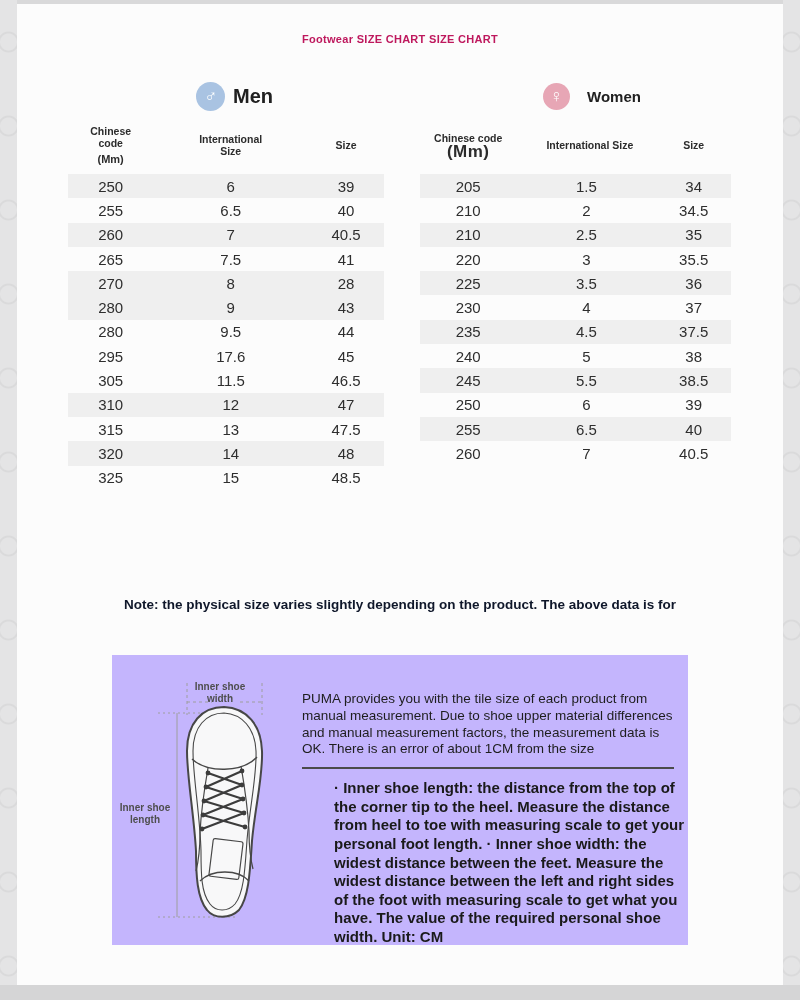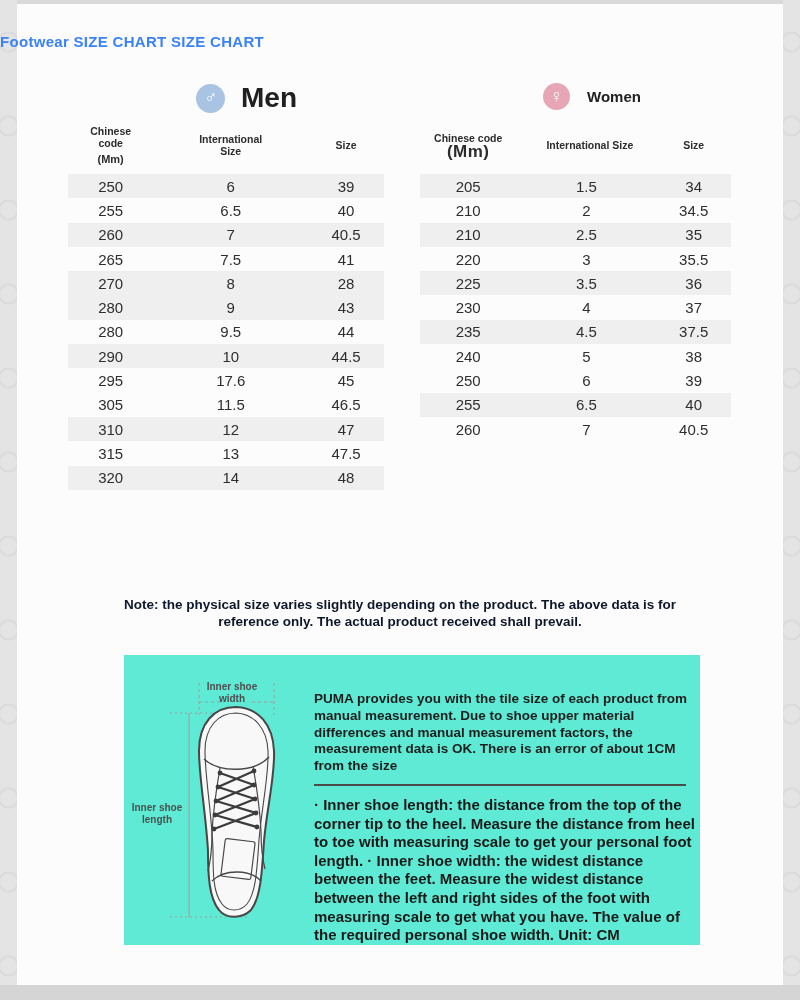--- a/index.html
+++ b/index.html
@@ -11,37 +11,37 @@
   
   .edge { position:absolute; top:0; bottom:0; width:17px; background-color:#e4e4e5;
           background-image: radial-gradient(circle 11px at 50% 50%, transparent 8px, rgba(0,0,0,0.045) 9px, rgba(0,0,0,0.045) 10px, transparent 11px);
           background-size:17px 84px; }
   .edge-left { left:0; }
   .edge-right { right:0; }
   .band { position:absolute; left:0; right:0; background:#d9d9da; }
   .band-top { top:0; height:4px; }
   .band-bottom { bottom:0; height:15px; background:#d5d5d6; }
 
-  .title { position:absolute; top:33px; left:0; width:100%; 
-           font-size:15px; font-weight:bold; color:#3b82f6; letter-spacing:.3px; }
+  .title { position:absolute; top:33px; left:0; width:100%; text-align:center;
+           font-size:11px; font-weight:bold; color:#be185d; letter-spacing:.3px; }
 
   
   .sec { position:absolute; top:78px; }
   .sec-men { left:68px; width:316px; }
   .sec-women { left:420px; width:311px; }
 
   .sec-head { position:absolute; display:flex; align-items:center; }
   .men-head { left:128px; top:4px; }
   .women-head { left:123px; top:5px; }
   .gender-icon { display:flex; align-items:center; justify-content:center;
                  border-radius:50%; color:#fff; flex:0 0 auto; }
   .male   { width:29px; height:29px; background:#a9c3e2; font-size:17px; }
   .female { width:27px; height:27px; background:#e7a6b5; font-size:18px; }
   .sec-label { font-weight:bold; color:#202020; }
-  .men-label { font-size:28px; margin-left:16px; }
+  .men-label { font-size:20px; margin-left:8px; }
   .women-label { font-size:15px; margin-left:17px; }
 
   .cols { position:absolute; top:42px; left:0; width:100%; height:50px;
           display:grid; align-items:center; }
   .men-grid   { grid-template-columns:27% 49% 24%; }
   .women-grid { grid-template-columns:31% 45% 24%; }
   .col-h { text-align:center; font-weight:bold; font-size:10.5px; line-height:12px; color:#2c2c2c; }
   .sec-men .ch-wrap { display:inline-block; max-width:52px; }
   .sec-men .mm { display:block; font-size:11px; margin-top:4px; font-weight:bold; }
   .sec-women .ch-wrap { white-space:nowrap; }
@@ -50,30 +50,30 @@
   .rows { position:absolute; top:96px; left:0; width:100%; }
   .trow { display:grid; height:24.3px; align-items:center; }
   .trow.odd { background:#efefef; }
   .tcell { text-align:center; font-size:15px; color:#2e2e2e; }
 
   
   .note { position:absolute; top:596px; left:80px; width:640px; text-align:center;
           font-weight:bold; font-size:13.5px; line-height:17px; color:#0f172a; }
 
   
-  .panel { position:absolute; left:124px; top:655px; width:576px; height:290px; background:#5eead4; }
+  .panel { position:absolute; left:112px; top:655px; width:576px; height:290px; background:#c4b5fd; }
   .shoe-svg { position:absolute; left:0; top:0; }
   .mlabel { position:absolute; text-align:center; font-size:10px; line-height:11.5px;
             font-weight:bold; color:#4e4e4e; }
   .wlabel { left:73px; top:26px; width:70px; }
   .llabel { left:2px; top:147px; width:62px; }
   .textcol { position:absolute; left:190px; top:36px; width:384px; }
-  .para1 { font-size:13.5px; line-height:16.8px; font-weight:bold; color:#1e1e1e; }
+  .para1 { font-size:13.5px; line-height:16.8px; font-weight:normal; color:#1e1e1e; }
   .divider { width:372px; border-top:2px solid #4b4b4b; margin-top:9px; }
-  .para2 { font-size:15px; line-height:18.6px; font-weight:bold; color:#1a1a1a; margin-top:10px; }
+  .para2 { font-size:15px; line-height:18.6px; font-weight:bold; color:#1a1a1a; margin-top:10px;margin-left:32px; }
 </style>
 </head>
 <body>
 
 <div class="page">
   <div class="band band-top"></div>
   <div class="edge edge-left"></div>
   <div class="edge edge-right"></div>
   <div class="band band-bottom"></div>
 
@@ -125,25 +125,20 @@
         <div class="trow men-grid odd">
           <div class="tcell">280</div>
           <div class="tcell">9</div>
           <div class="tcell">43</div>
         </div>
         <div class="trow men-grid">
           <div class="tcell">280</div>
           <div class="tcell">9.5</div>
           <div class="tcell">44</div>
         </div>
-        <div class="trow men-grid odd">
-          <div class="tcell">290</div>
-          <div class="tcell">10</div>
-          <div class="tcell">44.5</div>
-        </div>
         <div class="trow men-grid">
           <div class="tcell">295</div>
           <div class="tcell">17.6</div>
           <div class="tcell">45</div>
         </div>
         <div class="trow men-grid">
           <div class="tcell">305</div>
           <div class="tcell">11.5</div>
           <div class="tcell">46.5</div>
         </div>
@@ -154,20 +149,25 @@
         </div>
         <div class="trow men-grid">
           <div class="tcell">315</div>
           <div class="tcell">13</div>
           <div class="tcell">47.5</div>
         </div>
         <div class="trow men-grid odd">
           <div class="tcell">320</div>
           <div class="tcell">14</div>
           <div class="tcell">48</div>
+        </div>
+        <div class="trow men-grid">
+          <div class="tcell">325</div>
+          <div class="tcell">15</div>
+          <div class="tcell">48.5</div>
         </div>
       </div>
   </section>
 
   <section class="sec sec-women">
     <div class="sec-head women-head">
       <span class="gender-icon female">
           <span>♀</span>
         </span>
       <span class="sec-label women-label">Women</span>
@@ -216,41 +216,45 @@
         <div class="trow women-grid odd">
           <div class="tcell">235</div>
           <div class="tcell">4.5</div>
           <div class="tcell">37.5</div>
         </div>
         <div class="trow women-grid">
           <div class="tcell">240</div>
           <div class="tcell">5</div>
           <div class="tcell">38</div>
         </div>
+        <div class="trow women-grid odd">
+          <div class="tcell">245</div>
+          <div class="tcell">5.5</div>
+          <div class="tcell">38.5</div>
+        </div>
         <div class="trow women-grid">
           <div class="tcell">250</div>
           <div class="tcell">6</div>
           <div class="tcell">39</div>
         </div>
         <div class="trow women-grid odd">
           <div class="tcell">255</div>
           <div class="tcell">6.5</div>
           <div class="tcell">40</div>
         </div>
         <div class="trow women-grid">
           <div class="tcell">260</div>
           <div class="tcell">7</div>
           <div class="tcell">40.5</div>
         </div>
       </div>
   </section>
 
   <div class="note">
     <span>Note: the physical size varies slightly depending on the product. The above data is for</span><br>
-    <span>reference only. The actual product received shall prevail.</span>
   </div>
 
   <div class="panel">
     <svg class="shoe-svg" width="300" height="290" viewBox="0 0 300 290">
 
       <g stroke="#9e9e9e" stroke-width="1" fill="none">
         <line x1="75" y1="28" x2="75" y2="60" stroke-dasharray="3 3"></line>
         <line x1="150" y1="28" x2="150" y2="60" stroke-dasharray="3 3"></line>
         <line x1="75" y1="47" x2="100" y2="47" stroke-dasharray="3 3"></line>
         <line x1="128" y1="47" x2="150" y2="47" stroke-dasharray="3 3"></line>

